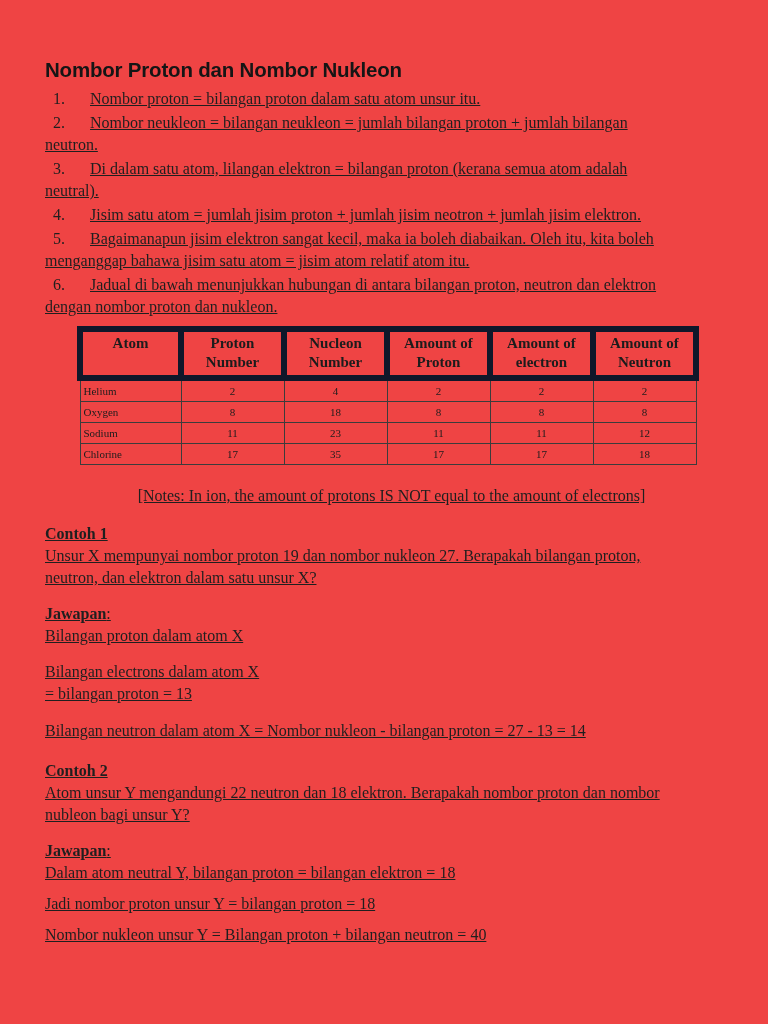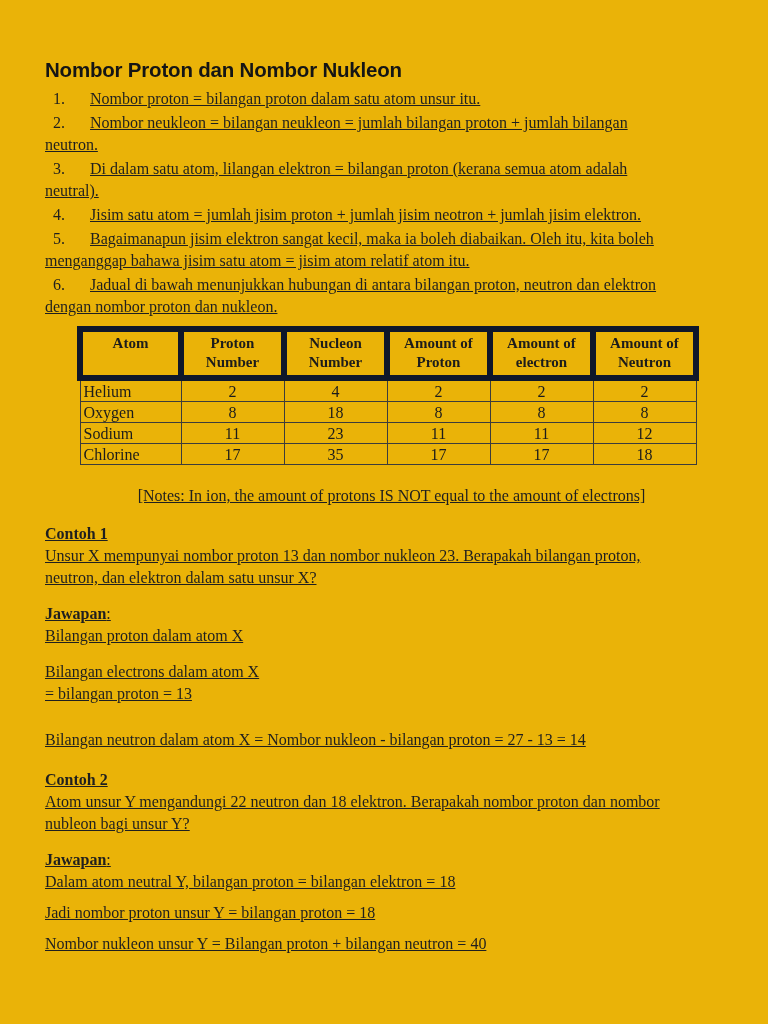--- a/index.html
+++ b/index.html
@@ -1,19 +1,19 @@
 <!DOCTYPE html>
 <html><head>
 <meta charset="utf-8">
 <style>
   html, body { margin:0; padding:0; background:#ffffff; }
   .page {
     position:relative;
     width:768px; height:1024px;
-    background:#eab308;
+    background:#ef4444;
     box-sizing:border-box;
     padding:58px 30px 0 45px;
     font-family:"Liberation Serif","DejaVu Serif",serif;
     font-size:16px; line-height:22px;
     color:#1f1f1f;
     overflow:hidden;
   }
   .title {
     font-family:"Liberation Sans","DejaVu Sans",sans-serif;
     font-size:20.5px; line-height:24px; font-weight:700;
@@ -33,30 +33,30 @@
     font-size:15px; color:#1c1c1c;
   }
   table.atoms th {
     border:6px solid #0f172a; font-weight:700;
     text-align:center; vertical-align:top;
     padding:2px 2px 3px 2px; line-height:19px;
   }
   table.atoms td {
     border:1px solid #3c3c3c; text-align:center;
     padding:0 2px; line-height:19px; height:20px;
-    font-size:16px;
+    font-size:11px;
   }
   table.atoms td.atom-name { text-align:left; padding-left:3px; }
   .notes { max-width:none; text-align:center; margin-top:20px; }
   .bold { font-weight:700; }
   .contoh-h { margin-top:16px; font-weight:700; }
   .contoh-h2 { margin-top:18px; font-weight:700; }
   .jawapan { margin-top:14px; }
   .gap14 { margin-top:14px; }
-  .gap15 { margin-top:24px; }
+  .gap15 { margin-top:15px; }
   .mt9 { margin-top:9px; }
 </style>
 </head>
 <body>
 
 <div class="page">
 
   <h1 class="title">Nombor Proton dan Nombor Nukleon</h1>
 
   <div>
@@ -119,21 +119,21 @@
         <td>17</td>
         <td>17</td>
         <td>18</td>
       </tr>
     </tbody>
   </table>
 
   <p class="notes">[Notes: In ion, the amount of protons IS NOT equal to the amount of electrons]</p>
 
   <p class="contoh-h">Contoh 1</p>
-  <p>Unsur X mempunyai nombor proton 13 dan nombor nukleon 23. Berapakah bilangan proton, neutron, dan elektron dalam satu unsur X?</p>
+  <p>Unsur X mempunyai nombor proton 19 dan nombor nukleon 27. Berapakah bilangan proton, neutron, dan elektron dalam satu unsur X?</p>
 
   <p class="jawapan"><span class="bold">Jawapan</span><span>:</span></p>
   <p>Bilangan proton dalam atom X</p>
   <p class="gap14">Bilangan electrons dalam atom X</p>
   <p>= bilangan proton = 13</p>
   <p class="gap15">Bilangan neutron dalam atom X = Nombor nukleon - bilangan proton = 27 - 13 = 14</p>
 
   <p class="contoh-h2">Contoh 2</p>
   <p>Atom unsur Y mengandungi 22 neutron dan 18 elektron. Berapakah nombor proton dan nombor nubleon bagi unsur Y?</p>
 

